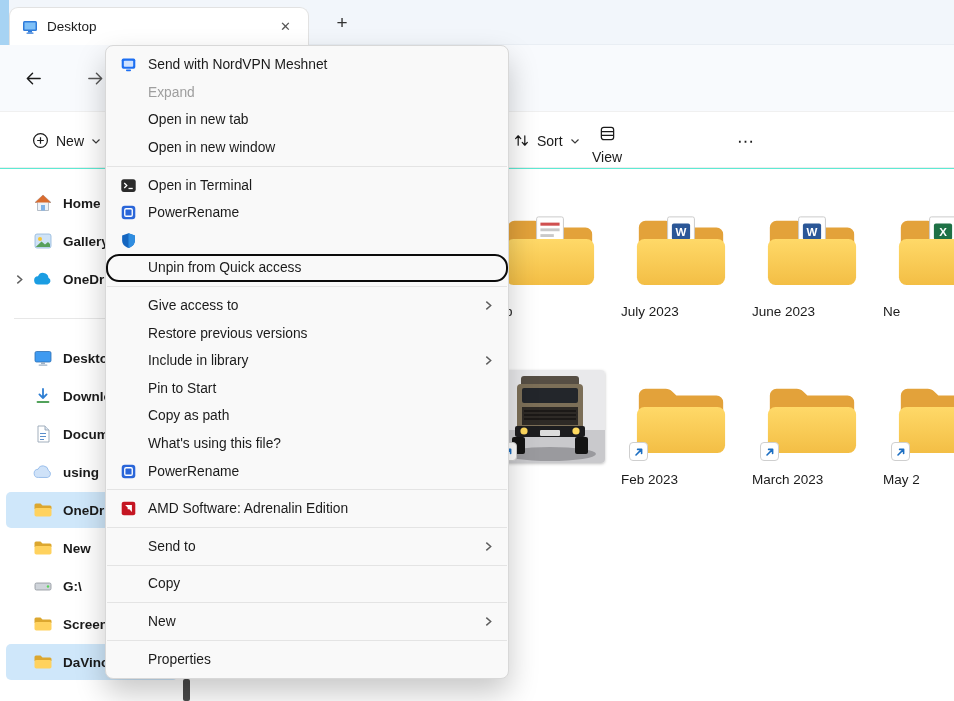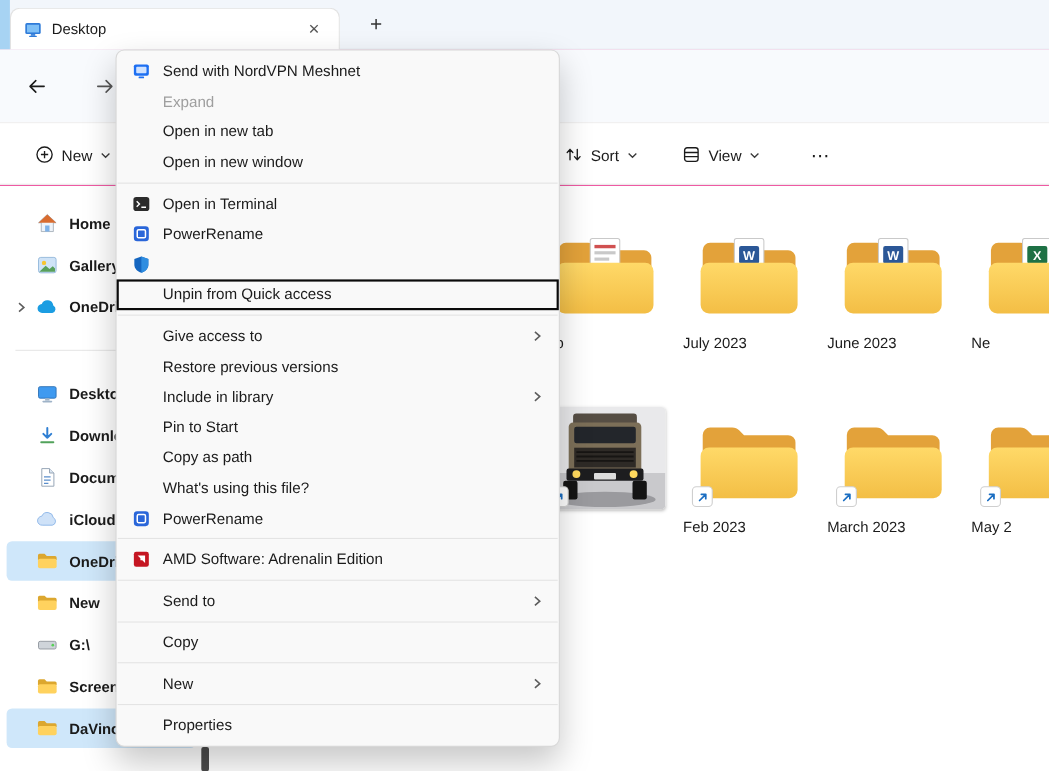--- a/index.html
+++ b/index.html
@@ -1,35 +1,35 @@
 <!DOCTYPE html>
 <html><head>
 <meta charset="utf-8">
 <style>
   * { box-sizing: border-box; margin: 0; padding: 0; }
   html,body { background:#fff; }
   body { font-family: "Liberation Sans", sans-serif; color:#1b1b1b; }
-  .window { position:relative; width:954px; height:701px; background:#ec4899; overflow:hidden; }
+  .window { position:relative; width:954px; height:701px; background:#5eead4; overflow:hidden; }
 
   
   .tab-bar { position:absolute; top:0; left:0; right:0; height:45px; background:#f2f6fb; border-bottom:1px solid #e9eef4; }
   .edge-accent { position:absolute; left:0; top:0; width:9px; height:45px; background:#a7d3f3; }
   .tab { position:absolute; left:9px; top:7px; width:300px; height:38px; background:#fff; border:1px solid #e2e2e2; border-bottom:none; border-radius:9px 9px 0 0; display:flex; align-items:center; padding:0 10px 0 12px; gap:9px; font-size:13.5px; }
   .tab-close { margin-left:auto; font-size:13px; color:#555; padding:2px 7px; border-radius:4px; }
   .newtab-btn { position:absolute; left:328px; top:10px; width:28px; height:26px; display:flex; align-items:center; justify-content:center; font-size:19px; color:#333; border-radius:4px; }
 
   
   .nav-bar { position:absolute; top:45px; left:0; right:0; height:66px; background:#f8fafd; }
   .nav-btn { position:absolute; top:18px; width:30px; height:30px; display:flex; align-items:center; justify-content:center; border-radius:4px; }
   .nav-back { left:18px; } .nav-fwd { left:80px; }
 
   
   .toolbar { position:absolute; top:111px; left:0; right:0; height:57px; background:#fff; border-top:1px solid #f0f0f0; border-bottom:1px solid #ececec; }
   .tb-btn { position:absolute; top:13px; height:31px; display:flex; align-items:center; gap:7px; padding:0 10px; font-size:14px; border-radius:4px; }
-  .tb-new { left:22px; } .tb-sort { left:503px;align-items:center; } .tb-view { left:610px; }
+  .tb-new { left:22px; } .tb-sort { left:503px;align-items:center; } .tb-view { left:582px;flex-direction:column; }
   .tb-more { position:absolute; left:731px; top:15px; width:30px; height:28px; display:flex; align-items:center; justify-content:center; font-size:17px; letter-spacing:1px; border-radius:4px; }
   .tb-clip { position:absolute; left:444px; top:19px; width:22px; height:22px; }
 
   
   .sidebar { position:absolute; left:0; top:169px; width:190px; bottom:0; background:#fff; }
   .side-list { position:absolute; left:4px; top:14px; right:6px;font-weight:bold; }
   .side-item { display:flex; align-items:center; height:36px; margin:2px 6px 2px 2px; border-radius:5px; font-size:13.5px; }
   .side-item.sel { background:#cfe7fa; }
   .side-chev { width:26px; display:flex; align-items:center; justify-content:center; flex:none; }
   .side-chev svg { width:11px; height:11px; }
@@ -52,21 +52,21 @@
   .shortcut-badge { position:absolute; left:8px; bottom:3px; width:19px; height:19px; background:#fff; border:1px solid #cfcfcf; border-radius:4px; display:flex; align-items:center; justify-content:center; }
   .shortcut-badge svg { width:12px; height:12px; }
   .truck-frame { border-radius:4px; overflow:hidden; box-shadow:0 1px 3px rgba(0,0,0,.25); line-height:0; }
 
   
   .context-menu { position:absolute; left:105px; top:45px; width:404px; background:#f9f9f9; border:1px solid #d8d8d8; border-radius:8px; padding:5px 0; box-shadow:0 14px 30px rgba(0,0,0,.22); z-index:50; font-size:13.8px; color:#1b1b1b; }
   .menu-item { display:flex; align-items:center; height:27.6px; padding:0 14px 0 13px; }
   .mi-icon { width:19px; height:19px; margin-right:10px; display:flex; align-items:center; justify-content:center; flex:none; }
   .mi-icon svg { width:17px; height:17px; }
   .menu-item.disabled { color:#9f9f9f; }
-  .menu-item.hl { outline:2.6px solid #0b0b0b; outline-offset:-2px; }
+  .menu-item.hl { outline:2.6px solid #0b0b0b; outline-offset:-2px;border-radius:13px; }
   .mi-chevron { margin-left:auto; display:flex; }
   .mi-chevron svg { width:11px; height:11px; }
   .menu-sep { height:1px; background:#e4e4e4; margin:4.5px 1px; }
 </style>
 </head>
 <body>
 
 <svg width="0" height="0" style="position:absolute">
   <defs>
     <linearGradient id="foldGrad" x1="0" y1="0" x2="0" y2="1">
@@ -231,21 +231,21 @@
           </span>
           <span class="side-label">Documents</span>
         </div>
         <div class="side-item">
           <span class="side-chev"></span>
           <span class="side-icon">
             <svg viewBox="0 0 22 14">
               <path d="M6 13 a4.5 4.5 0 0 1 -0.5 -9 A6 6 0 0 1 17 5.5 a4 4 0 0 1 -1 7.5 z" fill="#cfe2f8" stroke="#8ab4e8" stroke-width="0.9"></path>
             </svg>
           </span>
-          <span class="side-label">iCloud</span>
+          <span class="side-label">using</span>
         </div>
         <div class="side-item sel">
           <span class="side-chev"></span>
           <span class="side-icon">
             <svg viewBox="0 0 20 16">
               <path d="M1.5 3 a1.5 1.5 0 0 1 1.5 -1.5 h4.5 l2 2 h7.5 a1.5 1.5 0 0 1 1.5 1.5 v2 H1.5 z" fill="#dca72f"></path>
               <rect x="1.5" y="6" width="17" height="8.5" rx="1.8" fill="#ffd25e"></rect>
             </svg>
           </span>
           <span class="side-label">OneDrive</span>

